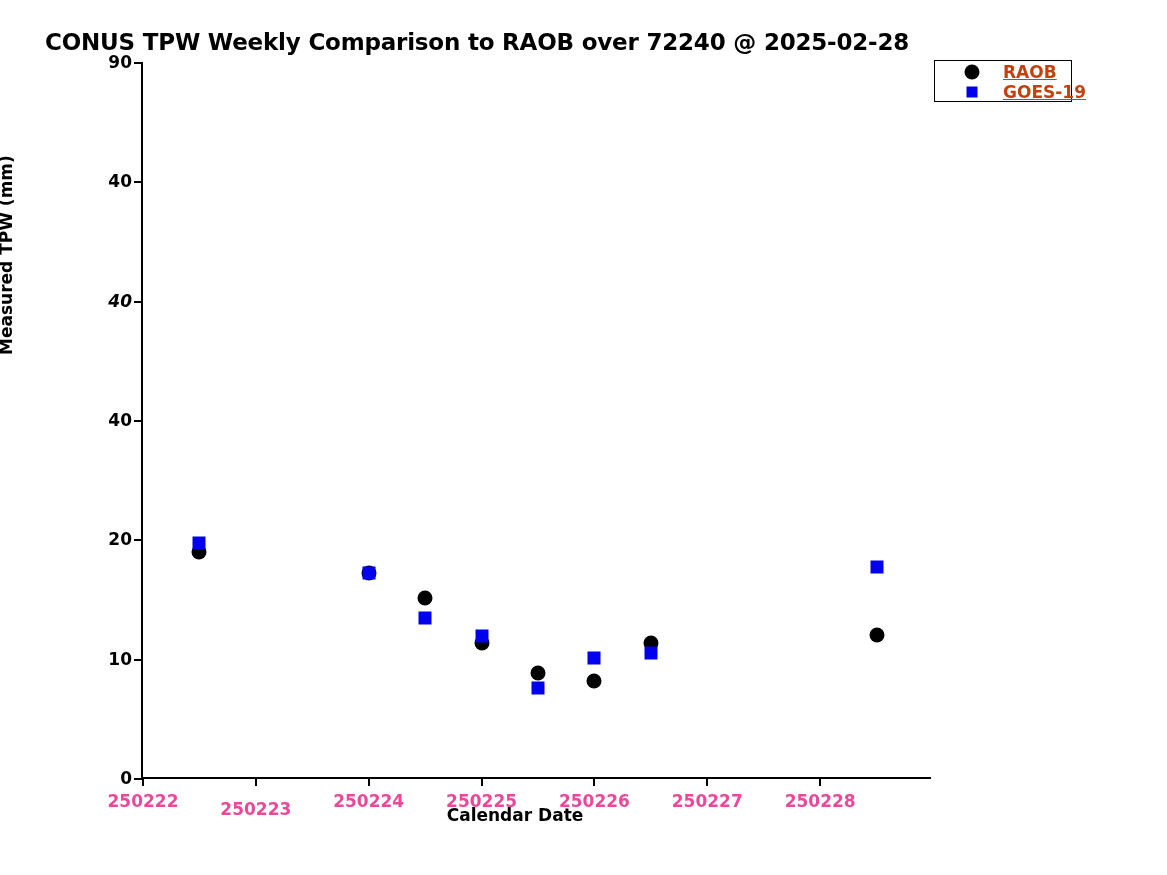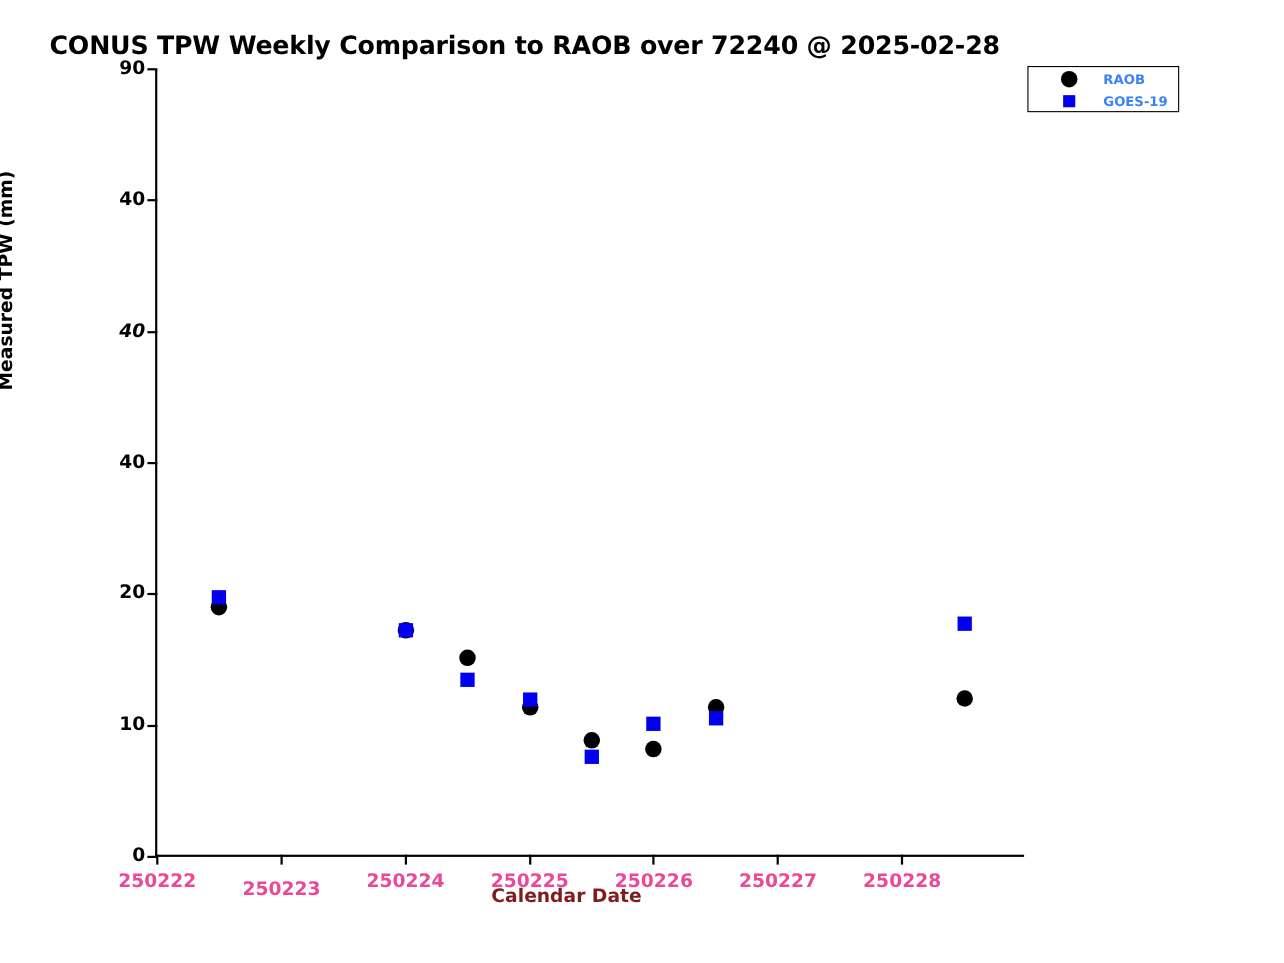--- a/index.html
+++ b/index.html
@@ -102,21 +102,21 @@
 
   
   #xlabel {
     position: absolute;
     left: 0;
     top: 805px;
     width: 1030px;
     text-align: center;
     font-size: 17px;
     font-weight: bold;
-    color: #7f1d1d;
+    color: #000000;
   }
   #ylabel {
     position: absolute;
     left: -4px;
     top: 355px;
     font-size: 17px;
     font-weight: bold;
     color: #000000;
     transform: rotate(-90deg);
     transform-origin: left top;
@@ -160,24 +160,25 @@
   }
   .legend-swatch.square {
     width: 11px;
     height: 11px;
   }
   .legend-label {
     position: absolute;
     left: 68px;
     top: 0;
     line-height: 20px;
-    font-size: 12px;
-    font-weight: bold;
-    color: #3b82f6;
-    white-space: nowrap;
+    font-size: 17px;
+    font-weight: bold;
+    color: #c2410c;
+    white-space: nowrap;
+    text-decoration: underline;
   }
 </style>
 </head>
 <body>
 
 <div id="chart-root">
 
   <div id="chart-title">CONUS TPW Weekly Comparison to RAOB over 72240 @ 2025-02-28</div>
 
   <div id="ylabel">Measured TPW (mm)</div>

